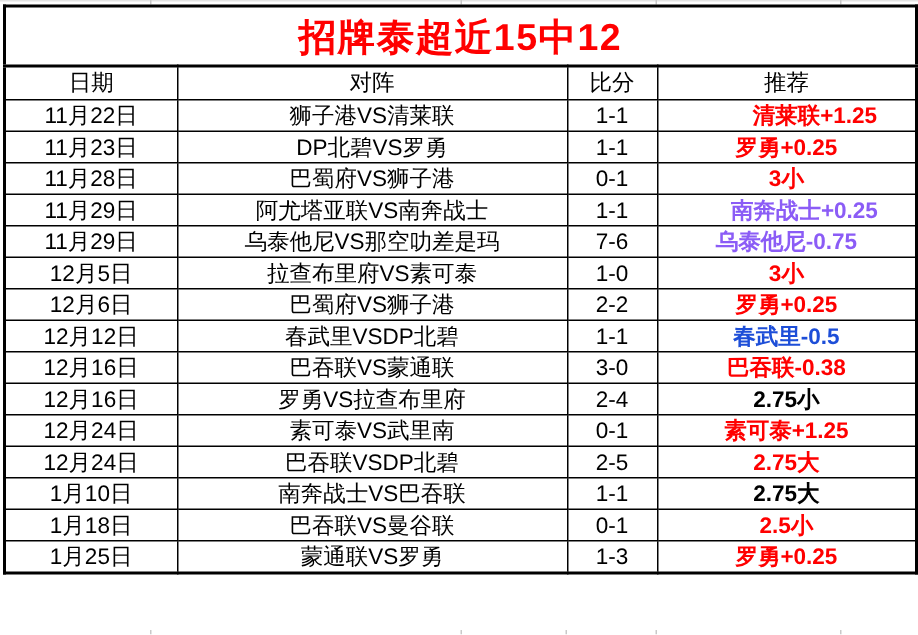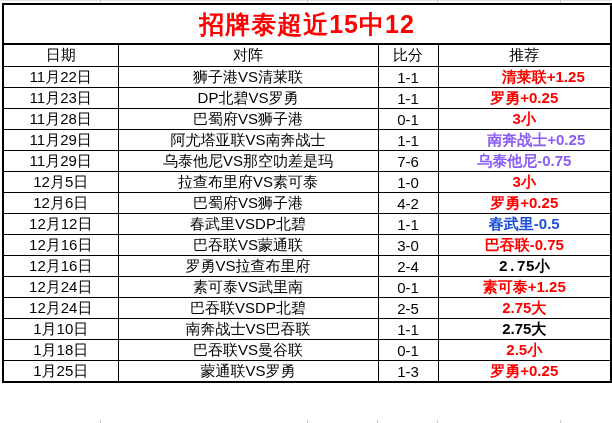--- a/index.html
+++ b/index.html
@@ -142,40 +142,40 @@
         </tr>
         <tr>
           <td>12月5日</td>
           <td>拉查布里府VS素可泰</td>
           <td>1-0</td>
           <td class="tip-cell" style="color: rgb(255, 0, 0);">3小</td>
         </tr>
         <tr>
           <td>12月6日</td>
           <td>巴蜀府VS狮子港</td>
-          <td>4-2</td>
+          <td>2-2</td>
           <td class="tip-cell" style="color: rgb(255, 0, 0);">罗勇+0.25</td>
         </tr>
         <tr>
           <td>12月12日</td>
           <td>春武里VSDP北碧</td>
           <td>1-1</td>
           <td class="tip-cell" style="color: #1d4ed8;">春武里-0.5</td>
         </tr>
         <tr>
           <td>12月16日</td>
           <td>巴吞联VS蒙通联</td>
           <td>3-0</td>
-          <td class="tip-cell" style="color: rgb(255, 0, 0);">巴吞联-0.75</td>
+          <td class="tip-cell" style="color: rgb(255, 0, 0);">巴吞联-0.38</td>
         </tr>
         <tr>
           <td>12月16日</td>
           <td>罗勇VS拉查布里府</td>
           <td>2-4</td>
-          <td class="tip-cell" style="color: rgb(0, 0, 0); font-family: Liberation Mono, monospace;">2.75小</td>
+          <td class="tip-cell" style="color: rgb(0, 0, 0);">2.75小</td>
         </tr>
         <tr>
           <td>12月24日</td>
           <td>素可泰VS武里南</td>
           <td>0-1</td>
           <td class="tip-cell" style="color: rgb(255, 0, 0);">素可泰+1.25</td>
         </tr>
         <tr>
           <td>12月24日</td>
           <td>巴吞联VSDP北碧</td>

